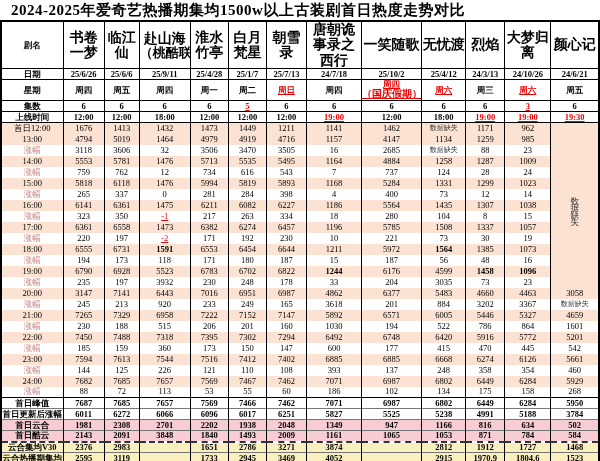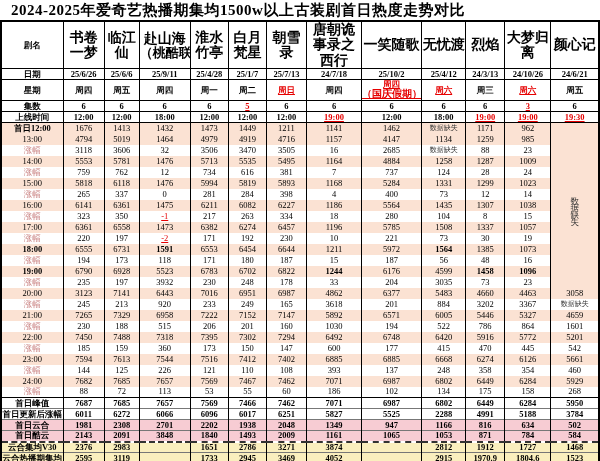--- a/index.html
+++ b/index.html
@@ -25,21 +25,21 @@
   tr.tall{height:21px;}
   
   tr.hdr td{border-top:1px solid #000;border-bottom:1px solid #000;font-weight:bold;}
   .show-name{font-size:14px;font-weight:bold;white-space:normal;line-height:1.1;}
   .show-sub{font-size:13px;display:block;line-height:1.05;}
   .wk2{font-size:10px;display:block;line-height:1.05;}
   
   tr.time td{background:var(--peach);}
   tr.delta td{background:#fff;}
   td.rowlbl{font-weight:normal;}
-  td.rowlbl.b{font-weight:bold;}
+  td.rowlbl.b{font-weight:normal;}
   tr.delta td.rowlbl{color:var(--deltaLbl);}
   .red{color:var(--red);text-decoration:underline;}
   .bold{font-weight:bold;}
   .miss{font-size:7px;color:#333;letter-spacing:0;}
   td.vmiss{
     background:#fff;color:#333;font-size:8.5px;
     vertical-align:middle;
   }
   td.vmiss span{
     writing-mode:vertical-rl;text-orientation:upright;
@@ -209,21 +209,21 @@
         <td>1287</td>
         <td>1009</td>
       </tr>
       <tr class="delta">
         <td class="rowlbl">涨幅</td>
         <td>759</td>
         <td>762</td>
         <td>12</td>
         <td>734</td>
         <td>616</td>
-        <td>381</td>
+        <td>543</td>
         <td>7</td>
         <td>737</td>
         <td>124</td>
         <td>28</td>
         <td>24</td>
       </tr>
       <tr class="time">
         <td class="rowlbl">15:00</td>
         <td>5818</td>
         <td>6118</td>
@@ -358,21 +358,21 @@
         <td>248</td>
         <td>178</td>
         <td>33</td>
         <td>204</td>
         <td>3035</td>
         <td>73</td>
         <td>23</td>
       </tr>
       <tr class="time">
         <td class="rowlbl">20:00</td>
-        <td>3123</td>
+        <td>3147</td>
         <td>7141</td>
         <td>6443</td>
         <td>7016</td>
         <td>6951</td>
         <td>6987</td>
         <td>4862</td>
         <td>6377</td>
         <td>5483</td>
         <td>4660</td>
         <td>4463</td>
@@ -531,21 +531,21 @@
       <tr class="sum plain">
         <td class="rowlbl">首日更新后涨幅</td>
         <td>6011</td>
         <td>6272</td>
         <td>6066</td>
         <td>6096</td>
         <td>6017</td>
         <td>6251</td>
         <td>5827</td>
         <td>5525</td>
-        <td>2288</td>
+        <td>5238</td>
         <td>4991</td>
         <td>5188</td>
         <td>3784</td>
       </tr>
       <tr class="sum pink">
         <td class="rowlbl">首日云合</td>
         <td>1981</td>
         <td>2308</td>
         <td>2701</td>
         <td>2202</td>

